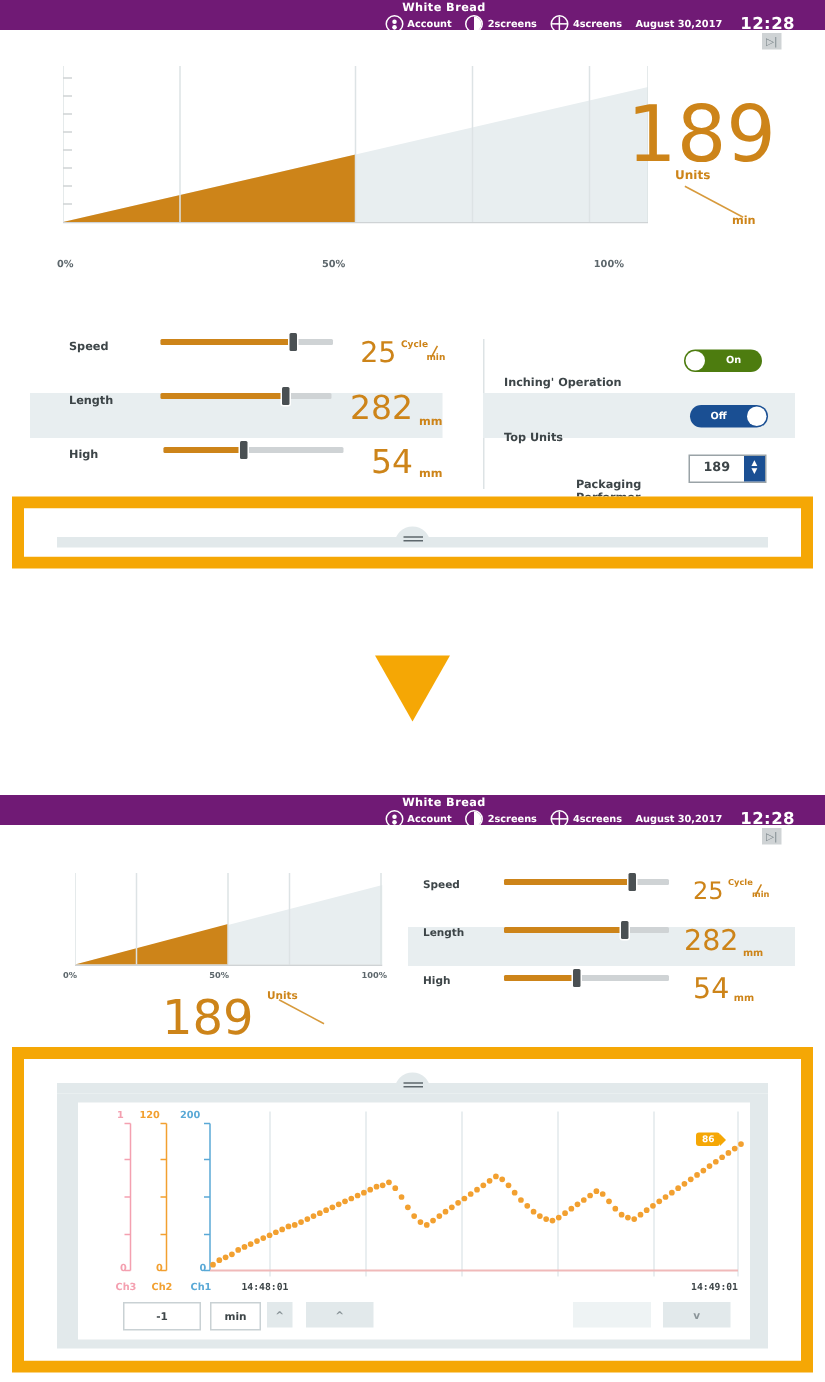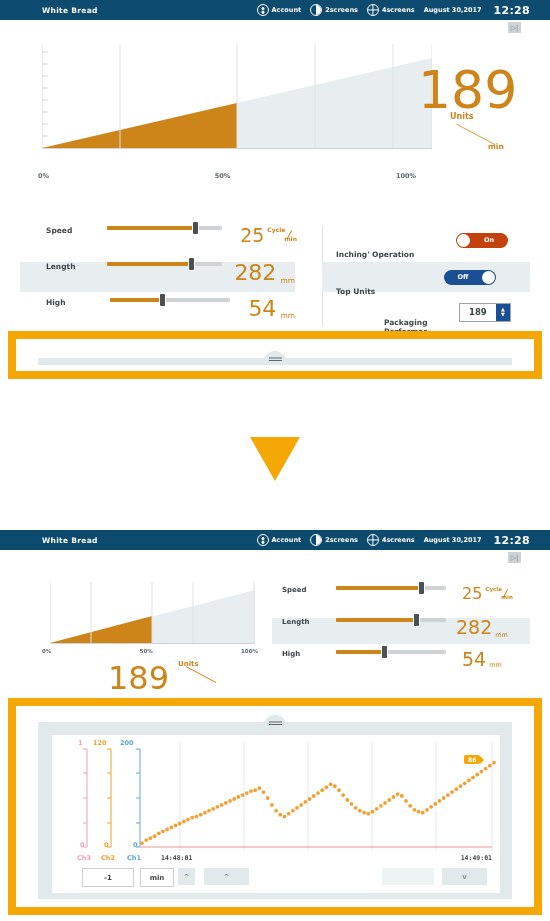--- a/index.html
+++ b/index.html
@@ -1,21 +1,21 @@
 <!DOCTYPE html>
 <html><head>
 <meta charset="utf-8">
 <style>
   html,body{margin:0;padding:0;background:#ffffff;}
   body{width:550px;height:921px;font-family:"DejaVu Sans","Liberation Sans",sans-serif;
        -webkit-font-smoothing:antialiased;overflow:hidden;}
   .screen{position:absolute;left:0;width:550px;background:#ffffff;}
 
   
-  .topbar{position:absolute;height:20px;background:#0c4a6e;color:#ffffff;display:flex;align-items:center;}
+  .topbar{position:absolute;height:20px;background:#701a75;color:#ffffff;display:flex;align-items:center;flex-direction:column;}
   .tb-title{font-size:7.5px;font-weight:bold;letter-spacing:.3px;margin-left:42px;}
   .tb-right{margin-left:auto;display:flex;align-items:center;gap:9px;margin-right:20px;}
   .tb-item{display:flex;align-items:center;gap:3px;font-size:6.5px;font-weight:bold;}
   .ico{width:10px;height:10px;border-radius:50%;border:1.2px solid #fff;display:block;position:relative;flex:0 0 auto;}
   .ico-account::after{content:"";position:absolute;left:50%;top:2px;transform:translateX(-50%);
       width:3px;height:3px;border-radius:50%;background:#fff;box-shadow:0 4px 0 -0.3px #fff,0 3.6px 0 0 #fff;}
   .ico-2s::after{content:"";position:absolute;left:50%;top:0;width:50%;height:100%;background:#fff;
       border-radius:0 5px 5px 0;}
   .ico-4s::before{content:"";position:absolute;left:50%;top:0;width:1.2px;height:100%;background:#fff;transform:translateX(-50%);}
   .ico-4s::after{content:"";position:absolute;top:50%;left:0;height:1.2px;width:100%;background:#fff;transform:translateY(-50%);}
@@ -37,21 +37,21 @@
 
   
   .srow{position:absolute;display:flex;align-items:flex-start;}
   .srow.alt{background:#e8eef0;}
   .s-label{font-size:7.5px;color:#3d4548;font-weight:bold;}
   .s-track{position:relative;height:4px;background:#cfd3d5;border-radius:1px;}
   .s-fill{position:absolute;left:0;top:0;height:100%;background:#cd8419;border-radius:1px;}
   .s-knob{position:absolute;top:-4px;width:5px;height:12px;background:#4a5053;border-radius:1px;
           box-shadow:0 0 0 1px #fff;}
   .s-val{color:#cd8419;font-weight:normal;line-height:1;}
-  .s-unit{color:#cd8419;font-weight:normal;}
+  .s-unit{color:#cd8419;font-weight:bold;}
   .fracU{position:relative;display:inline-block;color:#cd8419;font-weight:bold;}
   .fracU .n{position:absolute;font-size:6px;}
   .fracU .d{position:absolute;font-size:6px;}
   .fracU .bar{position:absolute;width:9px;height:1px;background:#cd8419;transform:rotate(-62deg);}
 
   .vsep{position:absolute;width:1px;background:#dde3e5;}
 
   
   .crow{position:absolute;display:flex;align-items:center;}
   .crow.alt{background:#e8eef0;}
@@ -193,29 +193,29 @@
       <span class="s-knob" style="left:42%;"></span>
     </span>
     <span class="s-val" style="font-size:22px;margin-left:18px;">54</span>
     <span class="s-unit" style="font-size:7.5px;margin-left:4px;align-self:flex-end;margin-bottom:6px;">mm</span>
   </div>
 
   <div class="vsep" style="left:322px;top:226px;height:100px;"></div>
 
   <div class="crow" style="left:322px;top:226px;width:208px;height:28px;">
     <span class="c-label" style="margin-left:14px;">Inching' Operation</span>
-    <span class="toggle" style="margin-left:auto;margin-right:22px;background:#c2410c;">
+    <span class="toggle" style="margin-left:auto;margin-right:22px;background:#4d7c0f;">
       <span class="knob" style="left:1px;"></span>
       <span class="txt" style="left:14px;width:38px;">On</span>
     </span>
   </div>
 
   <div class="crow alt" style="left:322px;top:262px;width:208px;height:30px;">
     <span class="c-label" style="margin-left:14px;">Top Units</span>
-    <span class="toggle" style="margin-left:auto;margin-right:34px;background:#1a4f93;">
+    <span class="toggle" style="margin-left:auto;margin-right:18px;background:#1a4f93;">
       <span class="knob" style="right:1px;"></span>
       <span class="txt" style="left:0;width:38px;">Off</span>
     </span>
   </div>
 
   <div class="crow" style="left:322px;top:298px;width:208px;height:28px;">
     <span class="c-label" style="margin-left:14px;padding-left:48px;">Packaging Performer</span>
     <span class="spin" style="margin-left:auto;margin-right:19px;">
       <span class="v">189</span>
       <span class="arrows">

